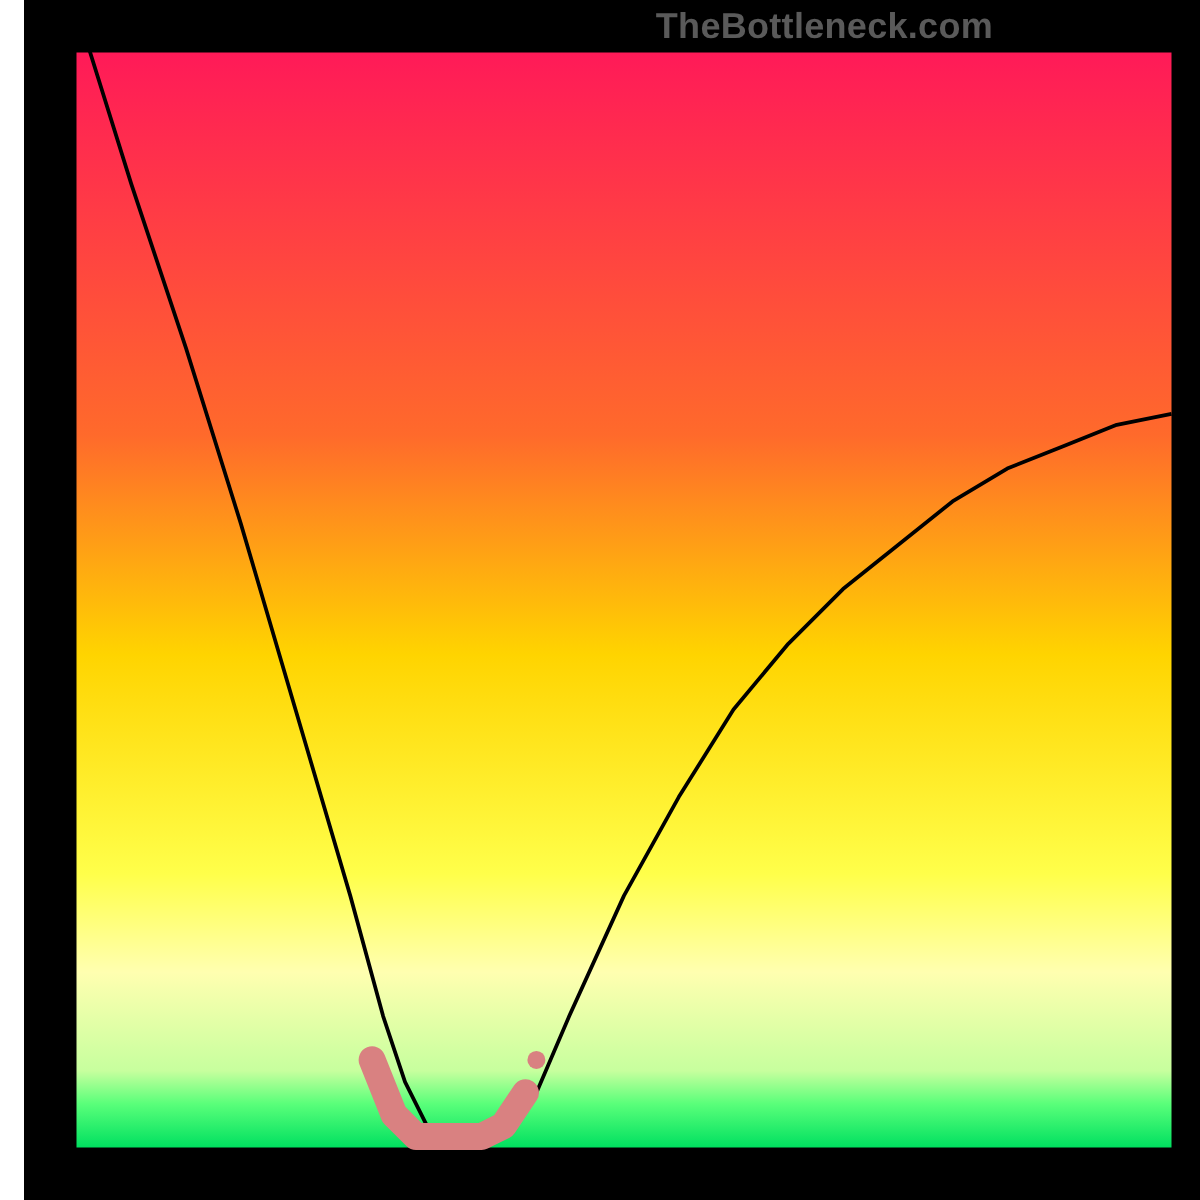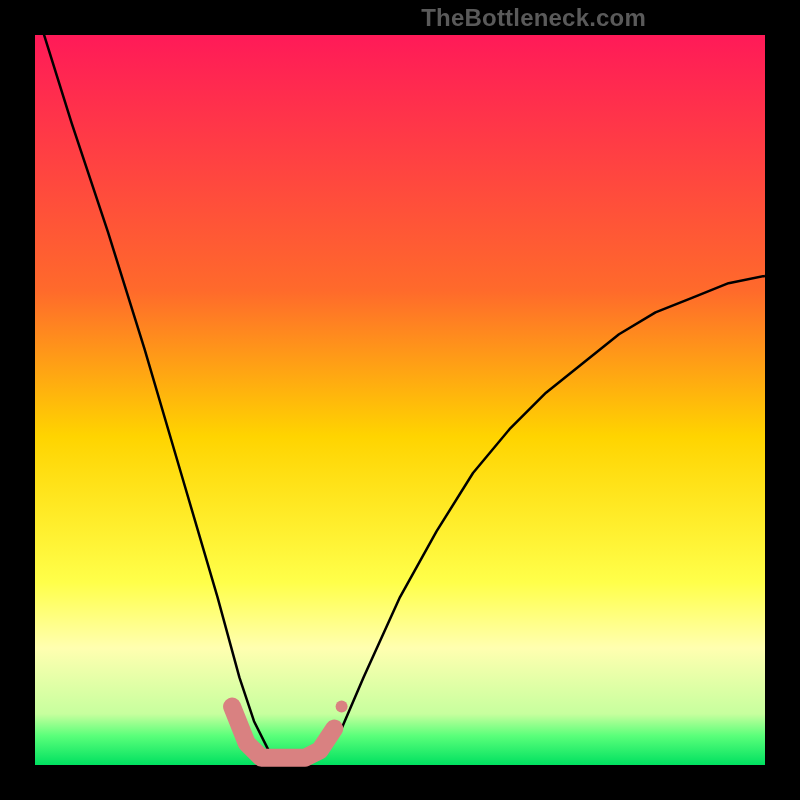--- a/index.html
+++ b/index.html
@@ -8,20 +8,21 @@
     background: #fff;
     width: 800px;
     height: 800px;
     overflow: hidden;
     font-family: Arial, Helvetica, sans-serif;
   }
   .frame {
     width: 656px;
     height: 800px;
     position: relative;
+    margin-left: 16px;
   }
   .watermark {
     position: absolute;
     top: 4px;
     right: 10px;
     font-size: 24px;
     font-weight: 600;
     color: #5a5a5a;
     letter-spacing: 0.2px;
     z-index: 10;

